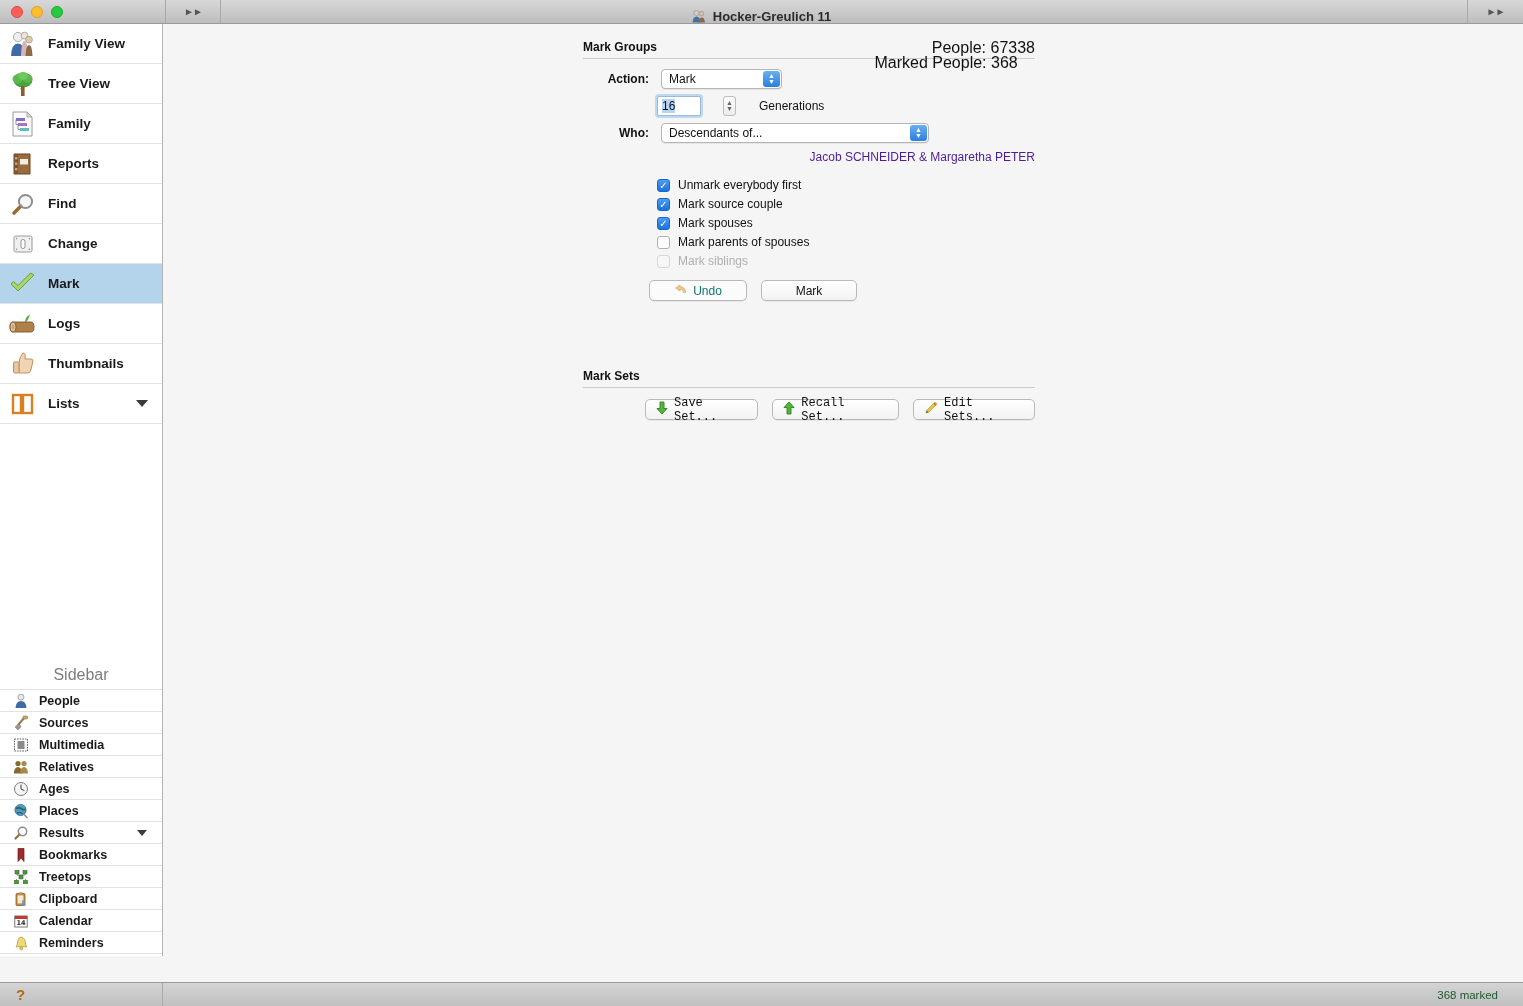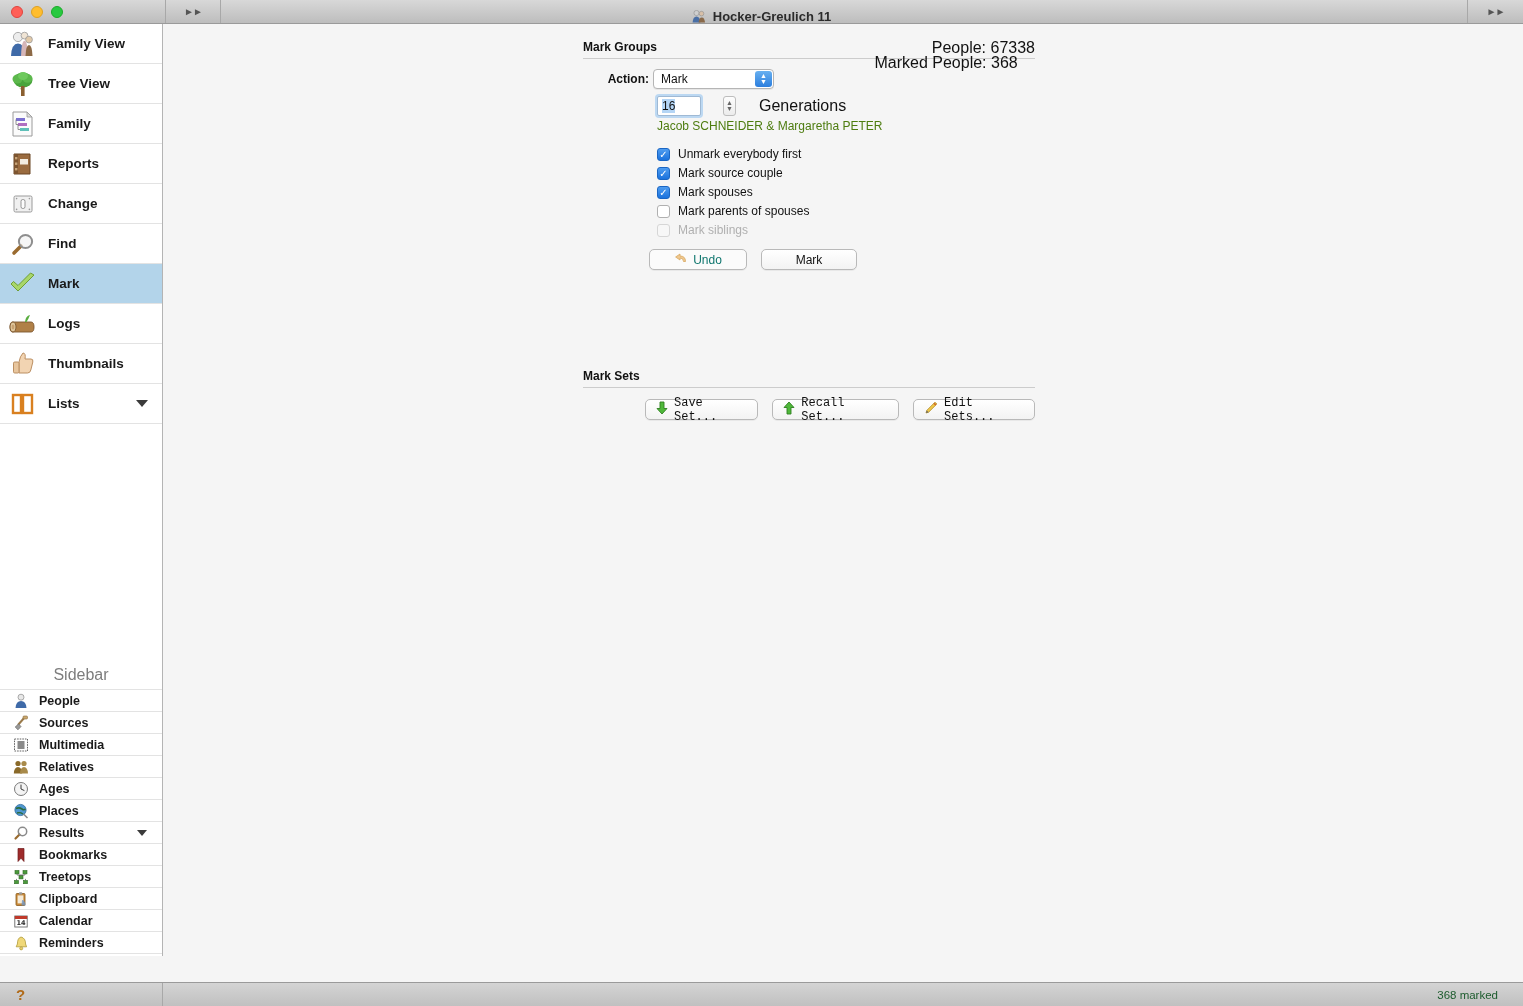--- a/index.html
+++ b/index.html
@@ -126,21 +126,21 @@
 
   .section-title {
     font-size: 12px; font-weight: bold; color: #111;
     margin-bottom: 4px;
   }
   .rule { height: 1px; background: #cccccc; width: 452px; }
 
   .form { padding-top: 10px; }
   .row { display: flex; align-items: center; margin-bottom: 7px; }
   .row-label {
-    width: 66px; text-align: right; margin-right: 4px;
+    width: 66px; text-align: right; margin-right: 12px;
     font-size: 12px; font-weight: bold; color: #111;
   }
 
   .popup {
     height: 20px; background: #ffffff;
     border: 1px solid #b5b5b5; border-radius: 4px;
     display: flex; align-items: center;
     font-size: 12px; color: #111; padding-left: 7px;
     position: relative;
     box-shadow: 0 1px 0 rgba(0,0,0,0.06);
@@ -166,25 +166,25 @@
   }
   .numfield .sel { background: #b4d5f5; }
   .stepper {
     width: 13px; height: 20px; margin-left: 7px;
     border: 1px solid #bdbdbd; border-radius: 3px;
     background: linear-gradient(to bottom, #fdfdfd, #ececec);
     display: flex; flex-direction: column;
     align-items: center; justify-content: center;
     color: #666; font-size: 7px; line-height: 6px;
   }
-  .gen-label { margin-left: 8px; font-size: 16px; color: #111; }
+  .gen-label { margin-left: 8px; font-size: 12px; color: #111; }
 
   .source-name {
     margin-left: 74px; margin-top: 3px; margin-bottom: 14px;
-    font-size: 12px; color: #4d7c0f;
+    font-size: 12px; color: #4c1d95; text-align: right;
   }
 
   .check-row {
     display: flex; align-items: center;
     margin-left: 74px; margin-bottom: 5px; gap: 8px;
   }
   .cbox {
     width: 13px; height: 13px; border-radius: 3px;
     flex-shrink: 0;
     display: flex; align-items: center; justify-content: center;
@@ -291,39 +291,39 @@
         <rect x="5" y="17" width="2.4" height="2.4" fill="#c9a579"></rect>
         <rect x="10" y="8" width="8" height="5.5" fill="#f3ece0"></rect>
       </svg>
     </span>
     <span class="nav-label">Reports</span>
   </div>
 
   <div class="nav-item">
     <span class="nav-icon">
       <svg width="26" height="26" viewBox="0 0 26 26">
+        <line x1="4" y1="22" x2="11" y2="15" stroke="#9a6b2f" stroke-width="3.6" stroke-linecap="round"></line>
+        <circle cx="15.5" cy="10.5" r="6.6" fill="#f0f0f0" fill-opacity="0.6" stroke="#8e8e8e" stroke-width="2"></circle>
+      </svg>
+    </span>
+    <span class="nav-label">Find</span>
+  </div>
+
+  <div class="nav-item">
+    <span class="nav-icon">
+      <svg width="26" height="26" viewBox="0 0 26 26">
         <rect x="4" y="5" width="18" height="16" rx="1.5" fill="#f0f0f0" stroke="#9a9a9a" stroke-width="1"></rect>
         <rect x="11" y="8.5" width="4" height="9" rx="1.8" fill="#fcfcfc" stroke="#8a8a8a" stroke-width="0.9"></rect>
         <circle cx="6.6" cy="7.6" r="0.8" fill="#9a9a9a"></circle>
         <circle cx="19.4" cy="7.6" r="0.8" fill="#9a9a9a"></circle>
         <circle cx="6.6" cy="18.4" r="0.8" fill="#9a9a9a"></circle>
         <circle cx="19.4" cy="18.4" r="0.8" fill="#9a9a9a"></circle>
       </svg>
     </span>
     <span class="nav-label">Change</span>
-  </div>
-
-  <div class="nav-item">
-    <span class="nav-icon">
-      <svg width="26" height="26" viewBox="0 0 26 26">
-        <line x1="4" y1="22" x2="11" y2="15" stroke="#9a6b2f" stroke-width="3.6" stroke-linecap="round"></line>
-        <circle cx="15.5" cy="10.5" r="6.6" fill="#f0f0f0" fill-opacity="0.6" stroke="#8e8e8e" stroke-width="2"></circle>
-      </svg>
-    </span>
-    <span class="nav-label">Find</span>
   </div>
 
   <div class="nav-item selected">
     <span class="nav-icon">
       <svg width="28" height="26" viewBox="0 0 28 26">
         <path d="M2 13 L9 20 L25 4 L21.5 2 L9 14.5 L4.5 10.5 Z" fill="#a8d66a" stroke="#6f9e35" stroke-width="1"></path>
       </svg>
     </span>
     <span class="nav-label">Mark</span>
   </div>
@@ -559,20 +559,30 @@
         <div class="numfield">
           <span class="sel">16</span>
         </div>
         <div class="stepper">
           <span>▲</span>
             <span>▼</span>
         </div>
         <span class="gen-label">Generations</span>
       </div>
 
+      <div class="row" style="margin-top:7px">
+        <span class="row-label">Who:</span>
+        <div class="popup who">
+          <span>Descendants of...</span>
+          <span class="popup-arrows">
+            <span>▲</span>
+              <span>▼</span>
+          </span>
+        </div>
+      </div>
 
       <div class="source-name">Jacob SCHNEIDER &amp; Margaretha PETER</div>
 
       <div class="check-row">
         <span class="cbox on">✓</span>
         <span class="check-label">Unmark everybody first</span>
       </div>
       <div class="check-row">
         <span class="cbox on">✓</span>
         <span class="check-label">Mark source couple</span>

